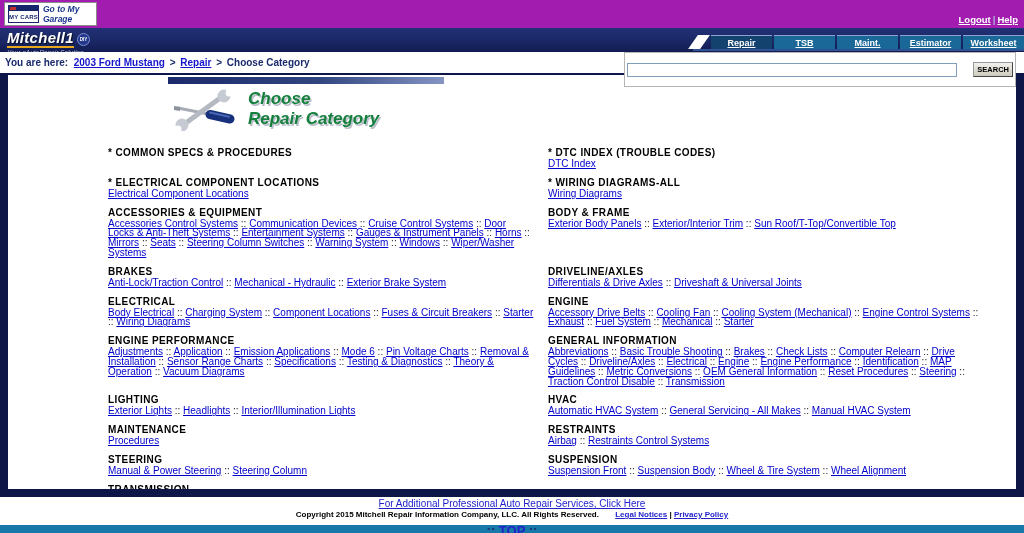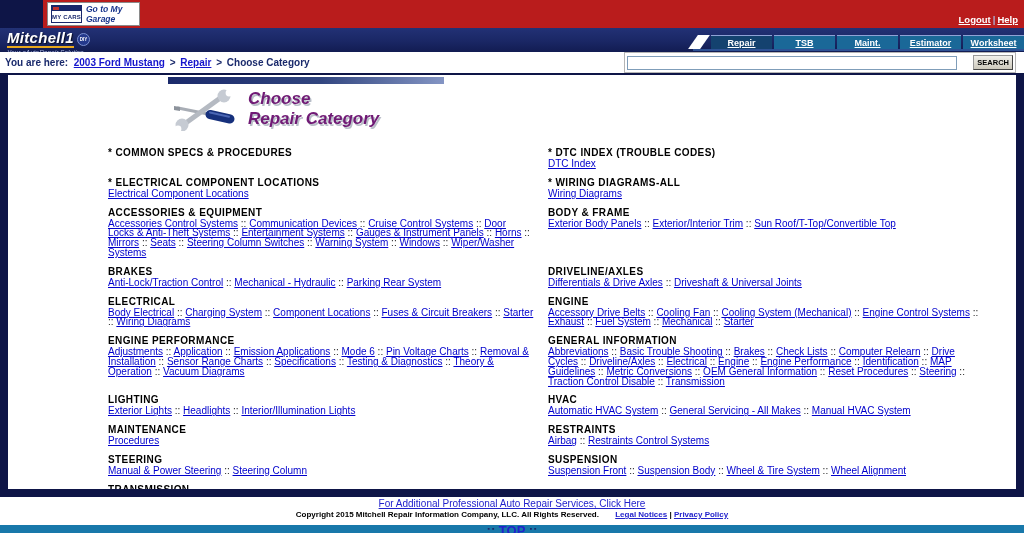--- a/index.html
+++ b/index.html
@@ -1,21 +1,21 @@
 <!DOCTYPE html>
 <html><head>
 <meta charset="utf-8">
 <style>
   * { box-sizing: border-box; margin: 0; padding: 0; }
   html,body { width:1024px; height:533px; overflow:hidden; }
   body { font-family:"Liberation Sans", sans-serif; background:#0e1547; }
   a { cursor:pointer; }
 
   
-  .topbar { position:relative; height:28px; background:#b91c1c;margin-left:43px; }
+  .topbar { position:relative; height:28px; background:#a21caf; }
   .garage-btn { position:absolute; left:4px; top:2px; height:24px; background:#fff;
     border:1px solid #8a8a8a; display:flex; align-items:center; padding:1px 3px; gap:4px; }
   .plate { width:31px; height:18px; border:1px solid #17266b; background:#fff; overflow:hidden; }
   .plate-top { height:5px; background:#17266b; position:relative; }
   .plate-top::before { content:""; position:absolute; left:1px; top:1px; width:6px; height:3px; background:#c03030; }
   .plate-text { font-size:6px; font-weight:bold; color:#17266b; text-align:center; line-height:12px; letter-spacing:0.2px; }
   .garage-label { font-size:8.5px; font-weight:bold; font-style:italic; color:#16338c; line-height:1.2; width:50px; }
   .top-right { position:absolute; right:6px; top:14px; text-align:right; }
   .top-links { font-size:9.5px; font-weight:bold; color:#fff; }
   .top-links a { color:#fff; text-decoration:underline; }
@@ -39,33 +39,33 @@
   .tab { width:61px; margin-left:2px; background:#1a6898; border-top:1px solid #8fa2d6;
     color:#fff; font-size:9px; font-weight:bold; text-align:center; line-height:14px;
     text-decoration:underline; }
   .tab.active { background:#14426f; }
 
   
   .crumbrow { position:relative; height:21px; background:#fff; }
   .breadcrumb { padding:5px 0 0 5px; font-size:10px; font-weight:bold; color:#1a2a6c; }
   .breadcrumb a { color:#1414cc; text-decoration:underline; }
   .crumb-sep { margin:0 2px; }
-  .searchbox { position:absolute; right:8px; top:0; height:21px; background:#fff;
+  .searchbox { position:absolute; right:8px; top:0; height:35px; background:#fff;
     border:1px solid #b5b5b5; display:flex; align-items:center; padding:0 2px; gap:16px; }
   .searchbox input { width:330px; height:14px; border:1px solid #7f9db9; font-size:9px; padding:0 2px; }
   .search-btn { height:15px; background:linear-gradient(180deg,#f2f1ec,#cdc9bc); border:1px outset #999;
     font-size:7.5px; font-weight:bold; color:#000; padding:0 3px; font-family:"Liberation Sans",sans-serif; }
 
   
   .mainwrap { background:#0e1547; padding:2px 8px 0 8px; }
   .main { background:#fff; height:414px; overflow:hidden; }
   .hdr-bar { width:276px; height:7px; margin:2px 0 1px 160px;
     background:linear-gradient(90deg,#1b2a6b 0%, #31457f 55%, #8495c4 100%); }
   .hdr-row { display:flex; align-items:center; gap:12px; margin-left:162px; height:48px; }
-  .hdr-text { font-size:17px; font-weight:bold; font-style:italic; color:#701a75;
+  .hdr-text { font-size:17px; font-weight:bold; font-style:italic; color:#15803d;
     line-height:20px; text-shadow:1.5px 1.5px 0 #b9bec8; }
 
   
   .cat-grid { display:grid; grid-template-columns:440px 452px; padding-left:100px; margin-top:15px; }
   .cat-cell { margin-bottom:9px; padding-right:14px; }
   .cat-heading { font-size:10px; font-weight:bold; color:#000; letter-spacing:0.4px; line-height:10px; margin-bottom:1px; }
   .cat-links { font-size:10px; line-height:9.8px; }
   .cat-links a { color:#0000cc; text-decoration:underline; }
   .lnk-sep { color:#222; }
 
@@ -174,21 +174,21 @@
         <div class="cat-cell">
           <div class="cat-heading">ACCESSORIES &amp; EQUIPMENT</div>
           <div class="cat-links"><a class="cat-link">Accessories Control Systems</a><span class="lnk-sep"> :: </span><a class="cat-link">Communication Devices</a><span class="lnk-sep"> :: </span><a class="cat-link">Cruise Control Systems</a><span class="lnk-sep"> :: </span><a class="cat-link">Door Locks &amp; Anti-Theft Systems</a><span class="lnk-sep"> :: </span><a class="cat-link">Entertainment Systems</a><span class="lnk-sep"> :: </span><a class="cat-link">Gauges &amp; Instrument Panels</a><span class="lnk-sep"> :: </span><a class="cat-link">Horns</a><span class="lnk-sep"> :: </span><a class="cat-link">Mirrors</a><span class="lnk-sep"> :: </span><a class="cat-link">Seats</a><span class="lnk-sep"> :: </span><a class="cat-link">Steering Column Switches</a><span class="lnk-sep"> :: </span><a class="cat-link">Warning System</a><span class="lnk-sep"> :: </span><a class="cat-link">Windows</a><span class="lnk-sep"> :: </span><a class="cat-link">Wiper/Washer Systems</a></div>
         </div>
         <div class="cat-cell">
           <div class="cat-heading">BODY &amp; FRAME</div>
           <div class="cat-links"><a class="cat-link">Exterior Body Panels</a><span class="lnk-sep"> :: </span><a class="cat-link">Exterior/Interior Trim</a><span class="lnk-sep"> :: </span><a class="cat-link">Sun Roof/T-Top/Convertible Top</a></div>
         </div>
         <div class="cat-cell">
           <div class="cat-heading">BRAKES</div>
-          <div class="cat-links"><a class="cat-link">Anti-Lock/Traction Control</a><span class="lnk-sep"> :: </span><a class="cat-link">Mechanical - Hydraulic</a><span class="lnk-sep"> :: </span><a class="cat-link">Parking Rear System</a></div>
+          <div class="cat-links"><a class="cat-link">Anti-Lock/Traction Control</a><span class="lnk-sep"> :: </span><a class="cat-link">Mechanical - Hydraulic</a><span class="lnk-sep"> :: </span><a class="cat-link">Exterior Brake System</a></div>
         </div>
         <div class="cat-cell">
           <div class="cat-heading">DRIVELINE/AXLES</div>
           <div class="cat-links"><a class="cat-link">Differentials &amp; Drive Axles</a><span class="lnk-sep"> :: </span><a class="cat-link">Driveshaft &amp; Universal Joints</a></div>
         </div>
         <div class="cat-cell">
           <div class="cat-heading">ELECTRICAL</div>
           <div class="cat-links"><a class="cat-link">Body Electrical</a><span class="lnk-sep"> :: </span><a class="cat-link">Charging System</a><span class="lnk-sep"> :: </span><a class="cat-link">Component Locations</a><span class="lnk-sep"> :: </span><a class="cat-link">Fuses &amp; Circuit Breakers</a><span class="lnk-sep"> :: </span><a class="cat-link">Starter</a><span class="lnk-sep"> :: </span><a class="cat-link">Wiring Diagrams</a></div>
         </div>
         <div class="cat-cell">

